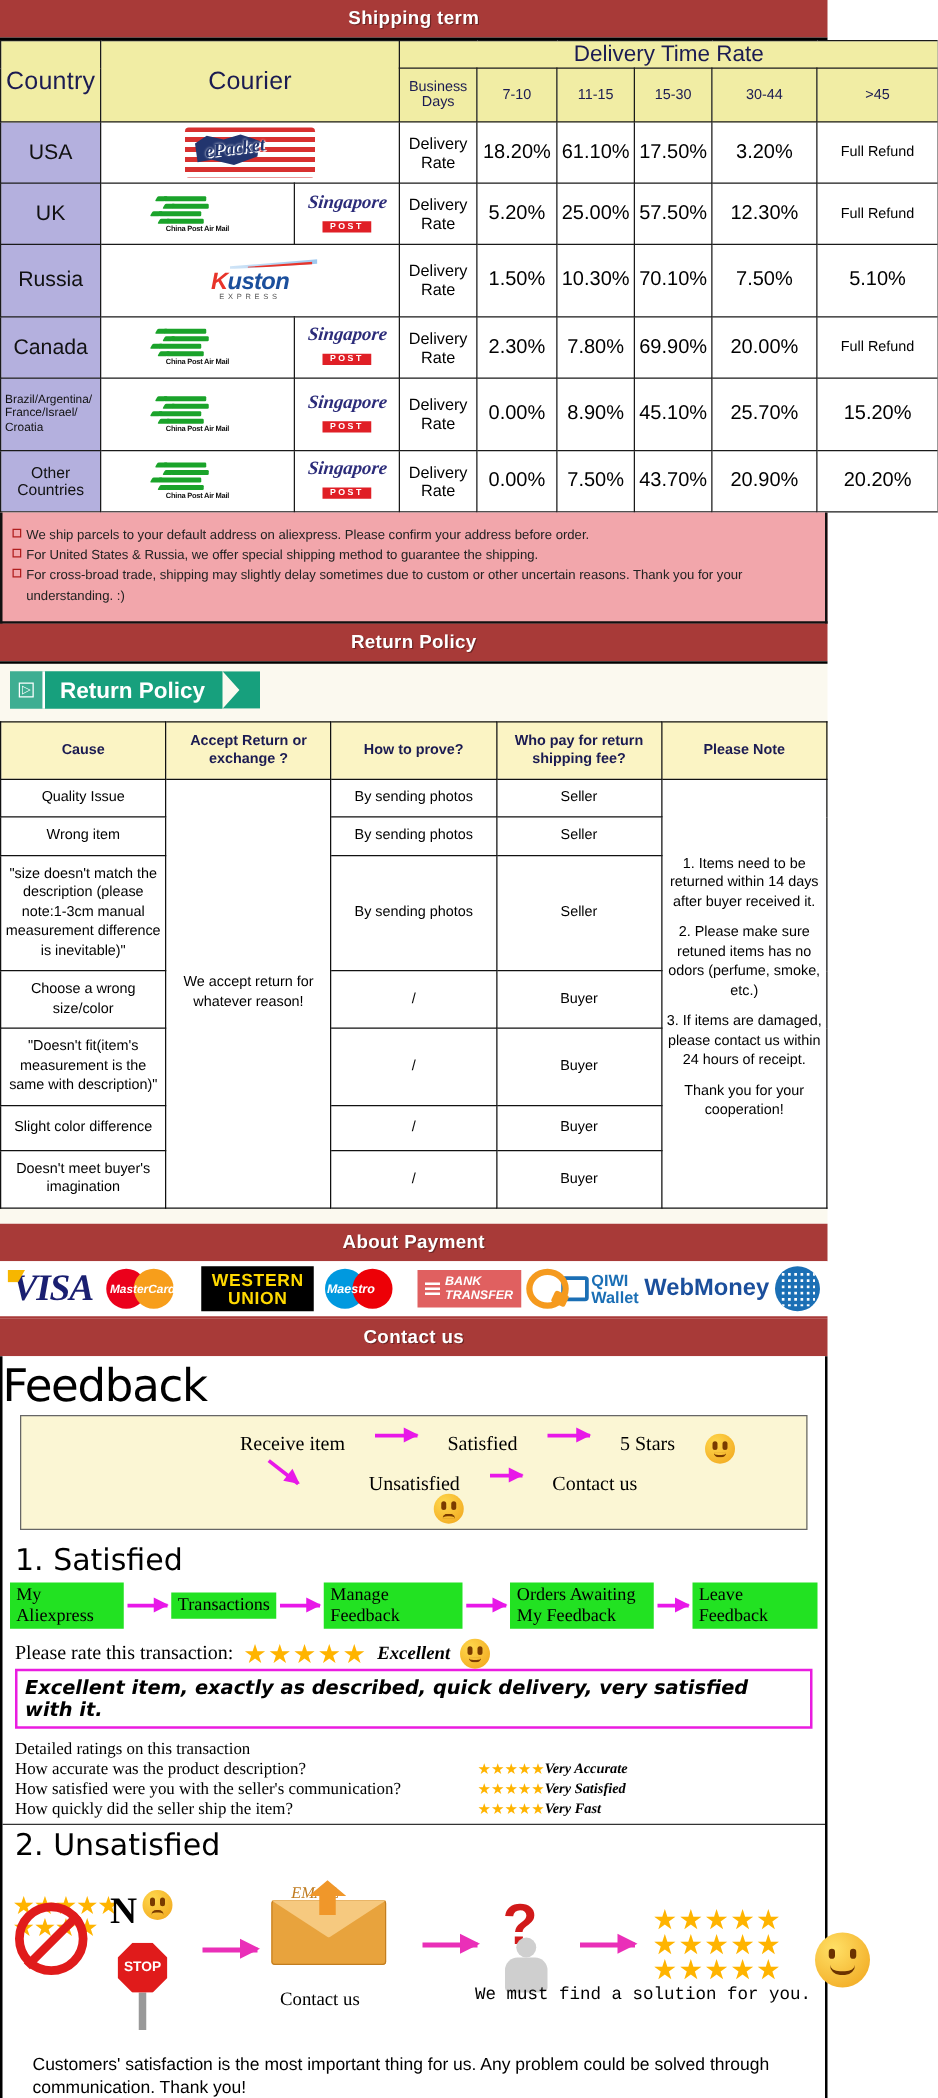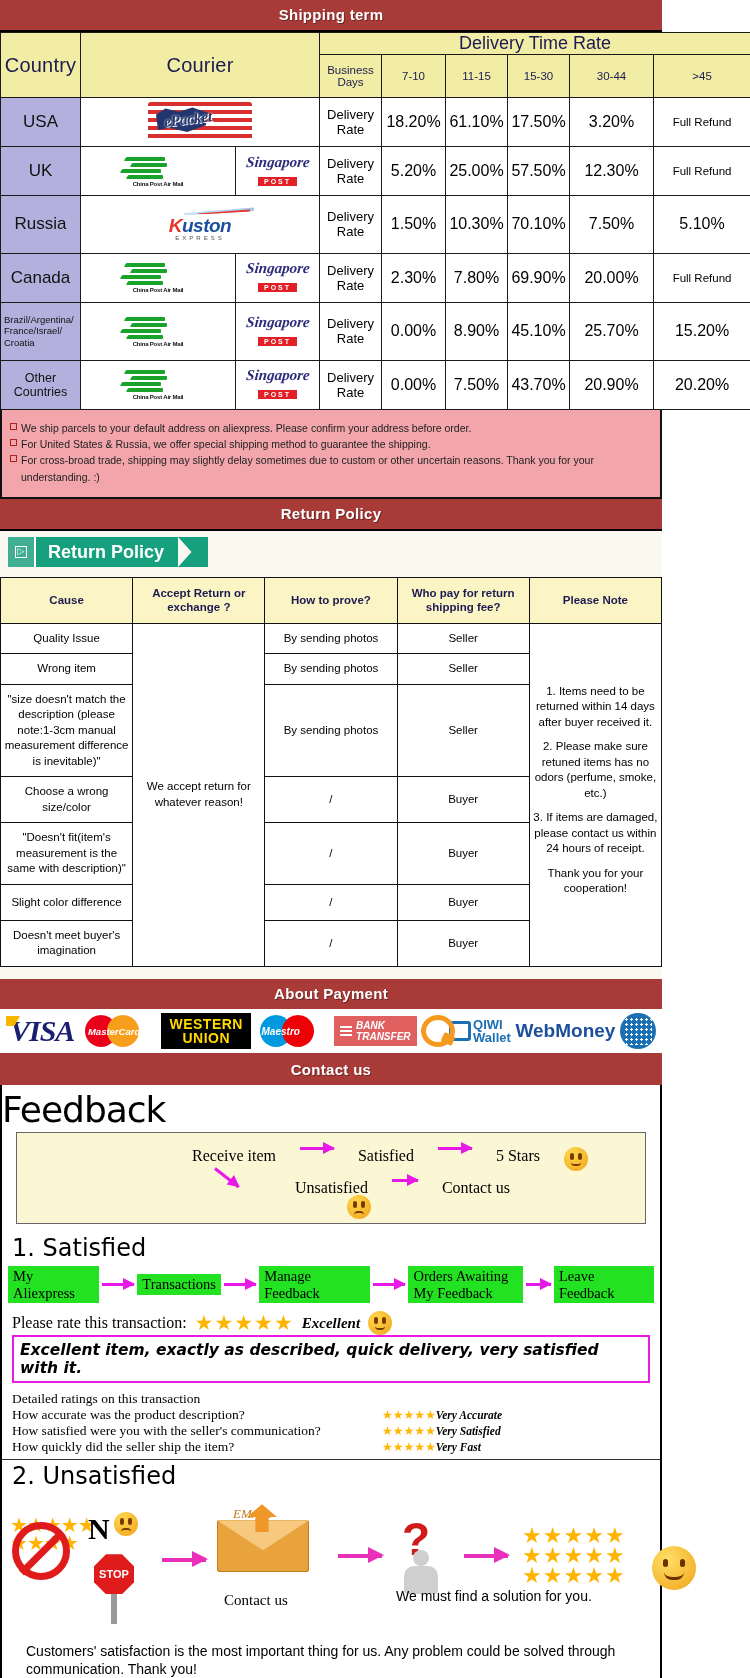--- a/index.html
+++ b/index.html
@@ -316,21 +316,21 @@
   .envelope .arrowup {
     position: absolute; left: 30px; top: -16px; width: 30px; height: 28px; background: #f0972a;
     clip-path: polygon(50% 0, 100% 45%, 72% 45%, 72% 100%, 28% 100%, 28% 45%, 0 45%);
   }
   .email-lbl { font-family:"Liberation Serif",serif; font-style: italic; color: #c07b1f; font-size: 13px; position:absolute; left: 16px; top: -14px; }
   .contactus-lbl { position: absolute; left: 222px; top: 94px; font-family:"Liberation Serif",serif; font-size: 15px; }
   .qmark { position: absolute; left: 400px; top: 14px; color: #d11a1a; font-size: 46px; font-weight: bold; font-family:"Liberation Sans",sans-serif; }
   .person { position: absolute; left: 402px; top: 52px; }
   .person .head { width: 16px; height: 16px; border-radius: 50%; background: #cfcfcf; margin-left: 9px; }
   .person .body { width: 34px; height: 28px; background: #cfcfcf; border-radius: 10px 10px 4px 4px; }
-  .findsol { position: absolute; left: 378px; top: 90px; font-family:Liberation Sans, sans-serif; font-size: 14px; line-height:1.25;margin-left:16px; }
+  .findsol { position: absolute; left: 378px; top: 90px; font-family:Liberation Mono, monospace; font-size: 14px; line-height:1.25; }
   .arrow-big { position: absolute; height: 4px; background: #ea2fb8; }
   .arrow-big:after { content:""; position:absolute; right:-2px; top:-7px; border-left: 16px solid #ea2fb8; border-top: 8.5px solid transparent; border-bottom: 8.5px solid transparent; }
   .stars-blk { position: absolute; left: 520px; top: 28px; color: #ffb400; font-size: 22px; line-height: 20px; letter-spacing: 1px; }
   .bigsmile { position: absolute; left: 650px; top: 48px; width: 44px; height: 44px; border-radius: 50%;
      background: radial-gradient(circle at 35% 30%, #ffe066, #f0a31a); }
   .bigsmile i { position:absolute; top: 13px; width: 5px; height: 8px; background:#6b3200; border-radius:3px; }
   .bigsmile i.l{left:11px;} .bigsmile i.r{right:11px;}
   .bigsmile u { position:absolute; left: 12px; bottom: 10px; width: 20px; height: 8px; border-bottom: 3px solid #6b3200; border-radius: 0 0 12px 12px; }
   .footer-note { padding: 6px 24px 8px; font-family:Liberation Sans, sans-serif; font-size: 14px; line-height: 1.3; }
 </style>

